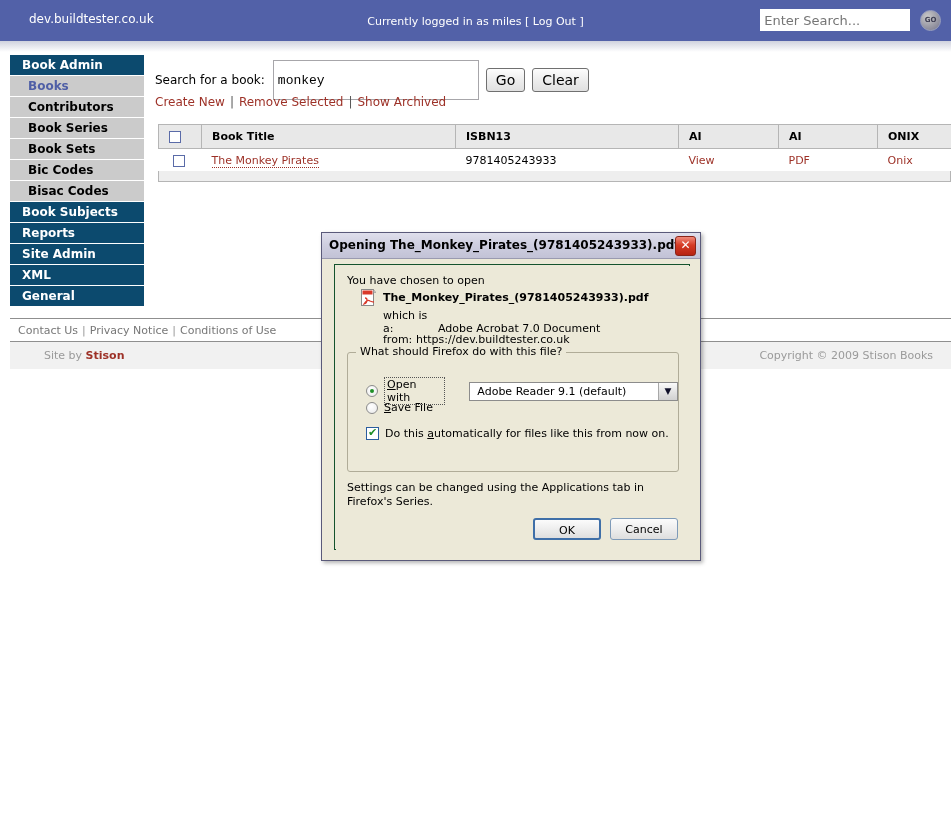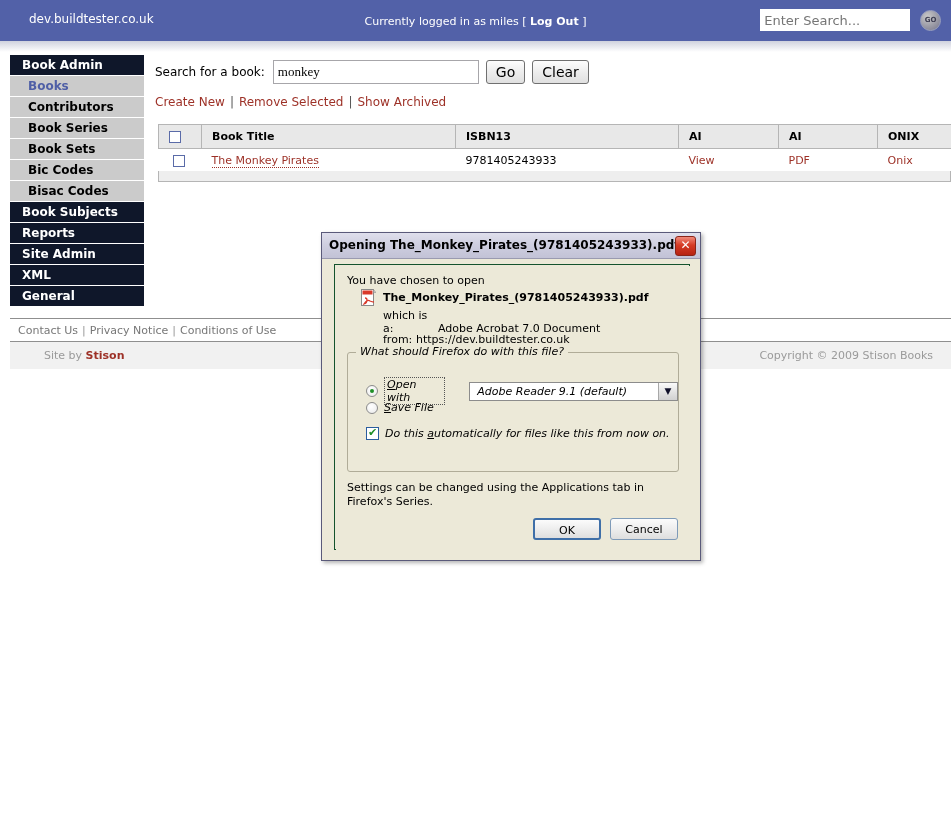--- a/index.html
+++ b/index.html
@@ -31,21 +31,21 @@
     font-size: 12px;
   }
   #topbar-login {
     position: absolute;
     left: 0; top: 15px;
     width: 951px;
     text-align: center;
     color: #ffffff;
     font-size: 11px;
   }
-  #topbar-login b { font-weight: bold; margin-top: 42px; }
+  #topbar-login b { font-weight: normal; margin-top: 42px; }
   #topbar-search-wrap {
     position: absolute;
     right: 10px; top: 9px;
     height: 24px;
   }
   #topbar-search-input {
     width: 142px;
     height: 18px;
     border: 1px solid #ffffff;
     background: #ffffff;
@@ -87,21 +87,21 @@
   .nav-item {
     height: 20px;
     line-height: 20px;
     font-size: 12px;
     font-weight: bold;
     padding-left: 12px;
     margin-bottom: 1px;
     box-sizing: border-box;
   }
   .nav-section {
-    background: #0f172a;
+    background: #0c4a6e;
     color: #ffffff;
   }
   .nav-sub {
     background: #cbcbcb;
     color: #000000;
   }
   .nav-sub.active {
     background: #cbcbcb;
     color: #4f5fa6;
     padding-left: 18px;
@@ -154,23 +154,23 @@
     left: 155px; top: 60px;
     display: flex;
     align-items: center;
   }
   #search-label { font-size: 12px; color: #000; }
   #book-search-input {
     margin-left: 8px;
     width: 196px;
     height: 18px;
     border: 1px solid #a7a6aa;
-    font-family: Liberation Serif, serif;
+    font-family: Liberation Mono, monospace;
     font-size: 13px;
-    padding: 2px 4px;
+    padding: 10px 4px;
     color: #000;
     background: #fff;
   }
   .gray-btn {
     margin-left: 7px;
     background: linear-gradient(to bottom, #fdfdfd, #ededed 50%, #e0e0e0);
     border: 1px solid #707070;
     border-radius: 3px;
     font-family: "DejaVu Sans", "Liberation Sans", sans-serif;
     font-size: 14px;
@@ -321,21 +321,20 @@
   }
   #from-line .k { display: inline-block; width: 33px; }
 
   #fieldset {
     position: absolute;
     left: 11px; top: 86px;
     width: 332px; height: 120px;
     border: 1px solid #b0ac98;
     border-radius: 3px;
     box-sizing: border-box;
-    font-style: italic;
   }
   #fieldset-legend {
     position: absolute;
     left: 8px; top: -8px;
     background: #ece9d8;
     padding: 0 4px;
     font-size: 11px;
   }
   .radio-row {
     position: absolute;

